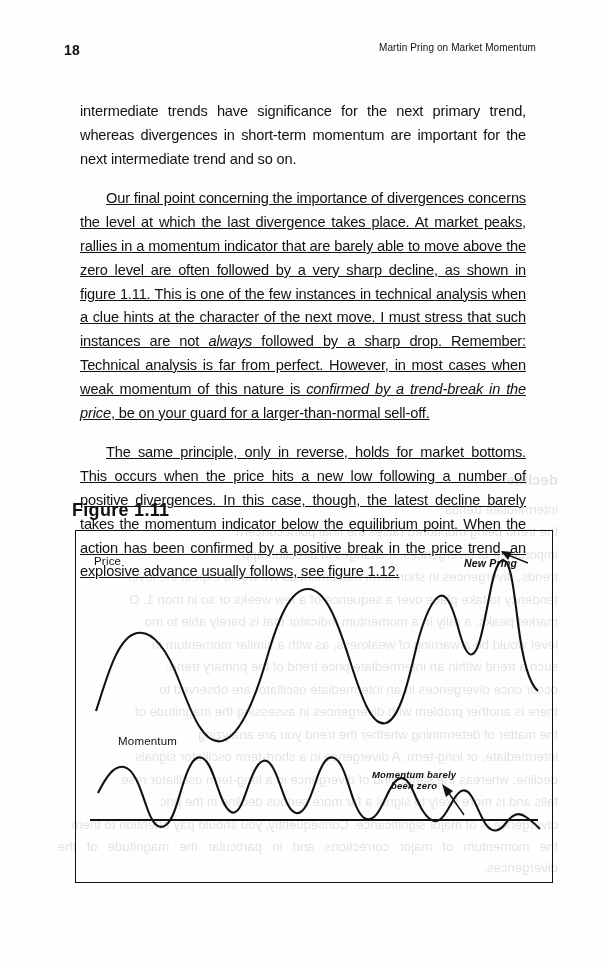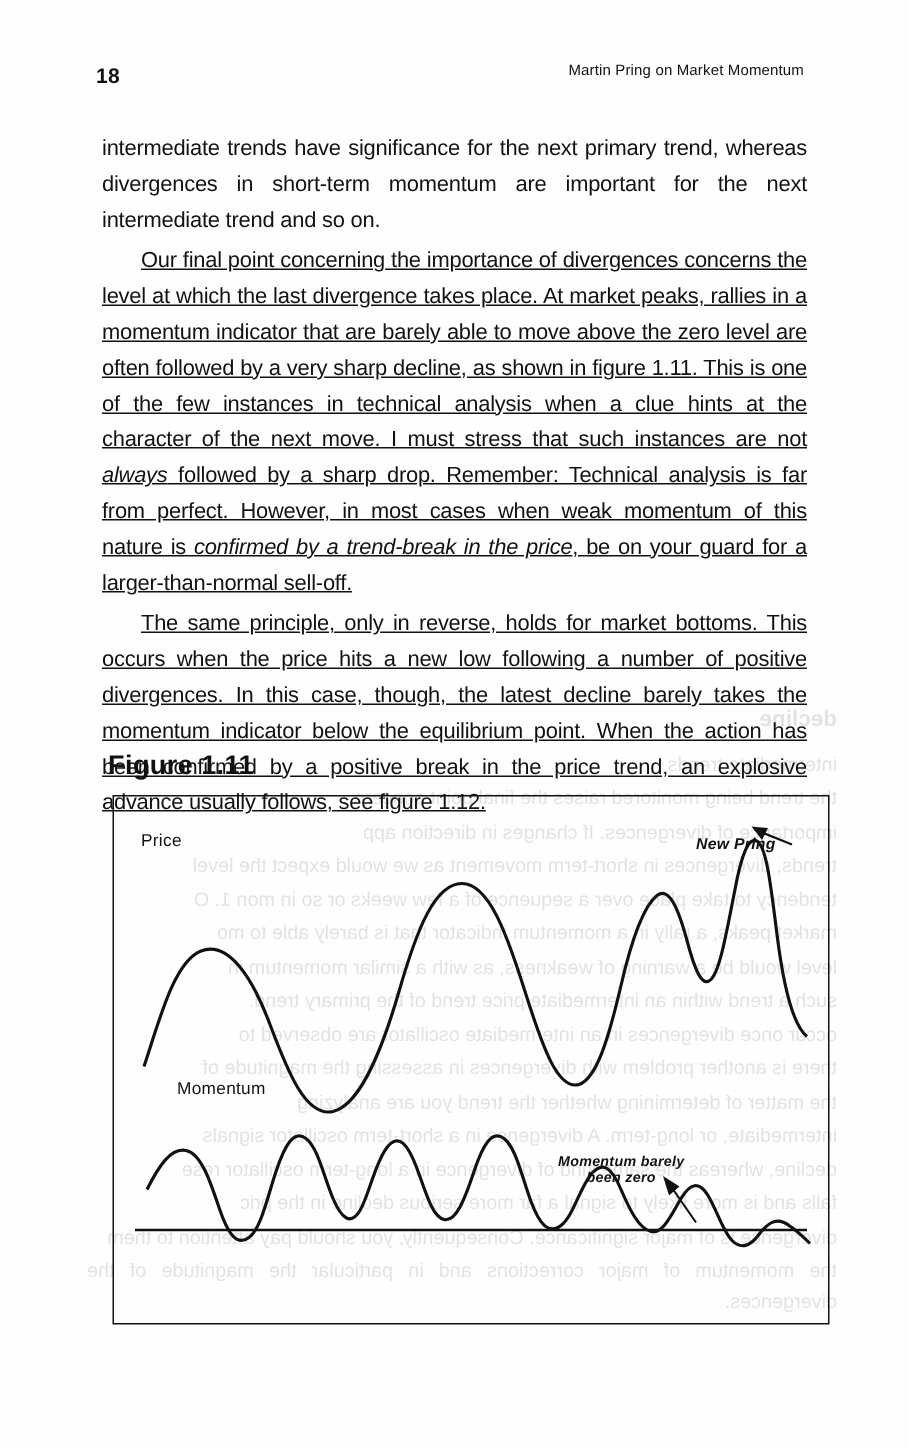--- a/index.html
+++ b/index.html
@@ -73,21 +73,21 @@
   .body-text {
     position: absolute;
     left: 64px;
     top: 84px;
     width: 478px;
     font-size: 14.6px;
     line-height: 23.8px;
     text-align: justify;
     letter-spacing: -0.15px;
   }
-  .body-text p { margin: 4px; }
+  .body-text p { margin: 16px; }
   .body-text p.indent { text-indent: 26px; text-decoration: underline; }
   .body-text i { font-style: italic; }
 
   
   .fig-caption {
     position: absolute;
     left: 72px;
     top: 500px;
     font-size: 18px;
     font-weight: bold;
@@ -185,21 +185,21 @@
                C344,276 350,288 358,290 C366,292 372,278 378,268
                C384,258 390,256 396,266 C402,276 406,290 412,296
                C418,302 424,300 430,292 C436,284 442,280 450,286
                C456,290 460,294 464,298"></path>
 
       <path fill="none" stroke="#111" stroke-width="1.4" d="M370,258 L388,284"></path>
       <path fill="#111" stroke="none" d="M366,253 L377,260 L370,266 Z"></path>
     </svg>
 
     <div class="fig-label" style="left:18px; top:24px;">Price</div>
-    <div class="fig-label" style="left:18px; top:189px;padding-left:24px;">Momentum</div>
+    <div class="fig-label" style="left:18px; top:204px;padding-left:24px;">Momentum</div>
     <div class="fig-label italic" style="left:388px; top:26px;">New Pring</div>
     <div class="fig-label small-ital" style="left:296px; top:238px;">
       <span>Momentum barely</span><br>
       <span>been zero</span>
     </div>
   </div>
 
 </div>
 
 </body></html>

